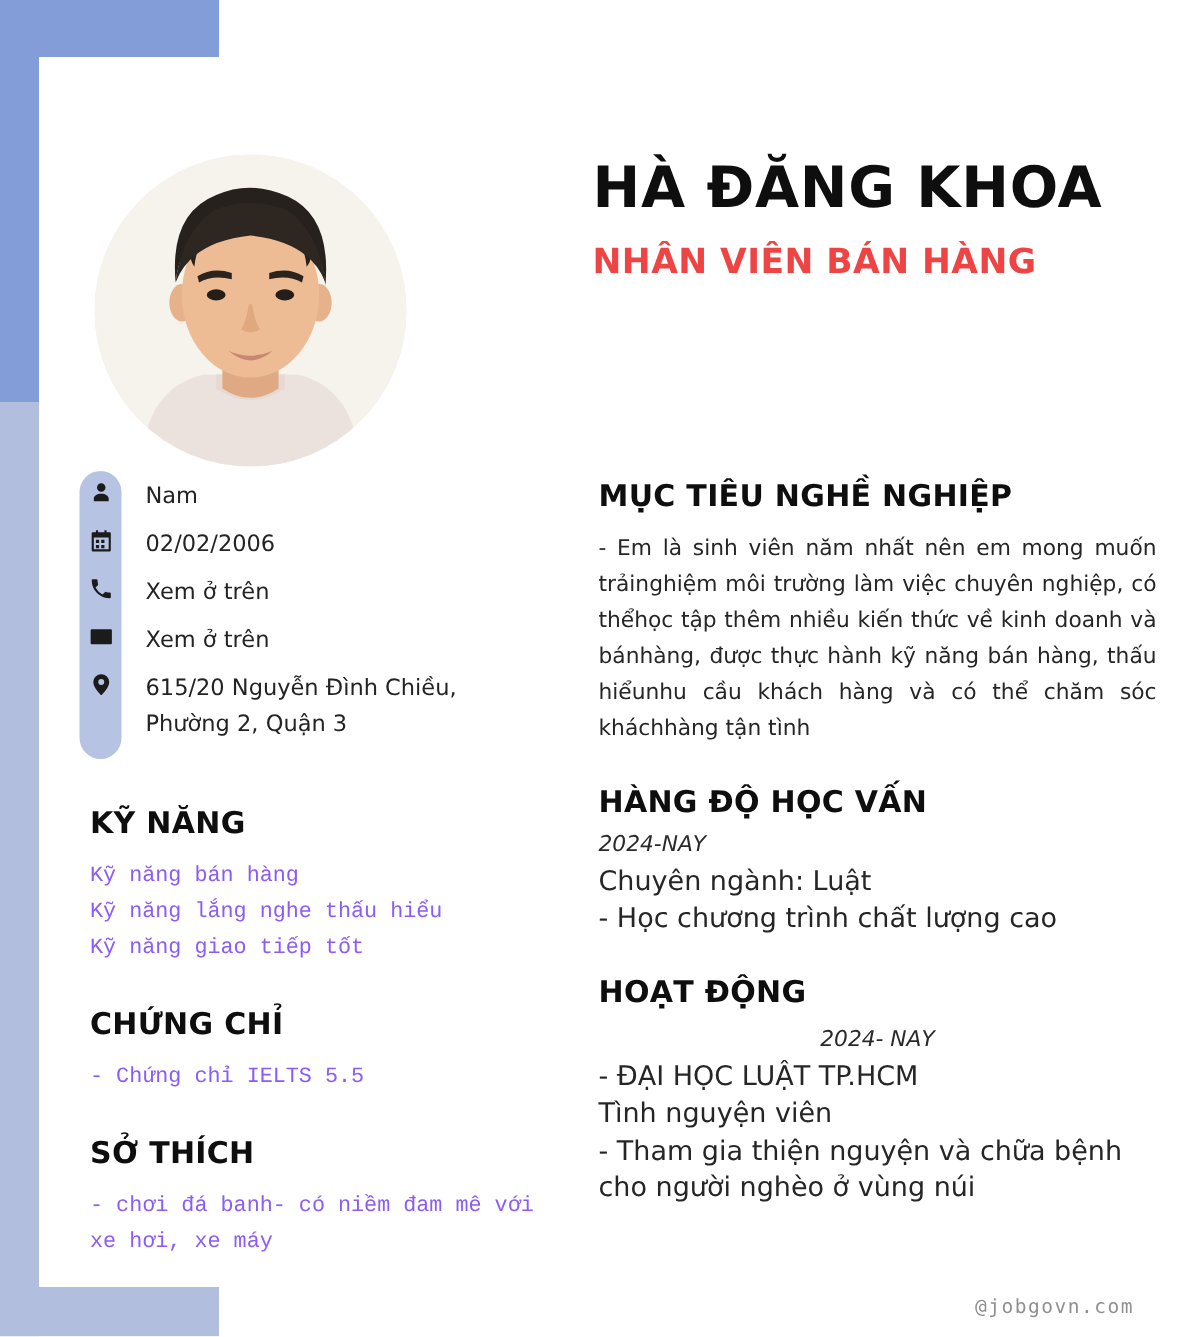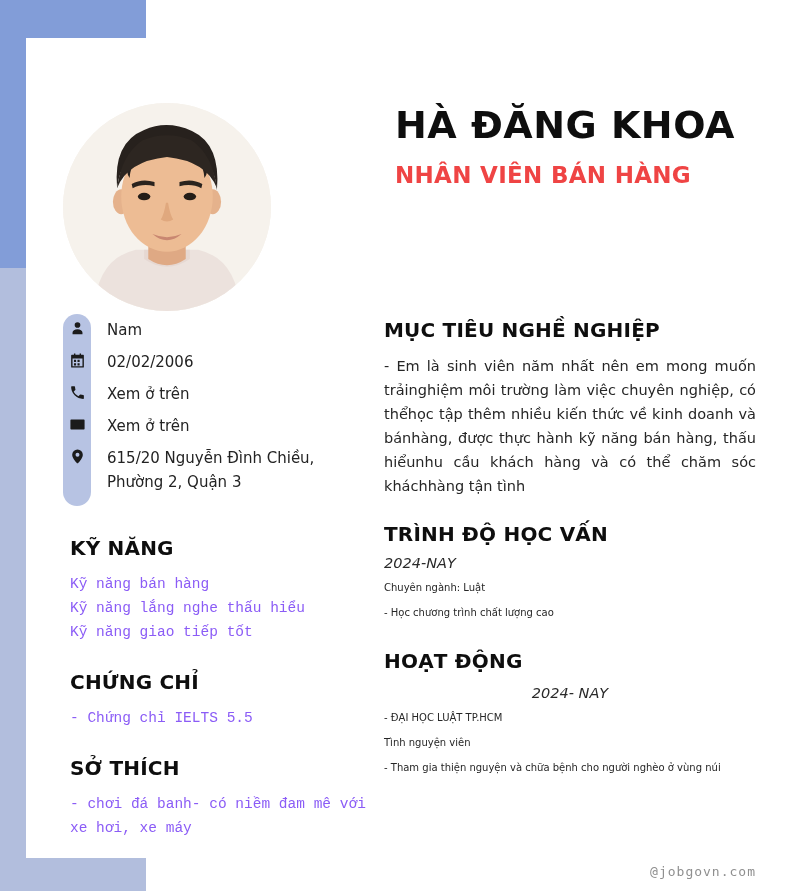--- a/index.html
+++ b/index.html
@@ -21,22 +21,22 @@
     border-radius:50%; overflow:hidden; background:#f5f1ec;
   }
   .photo svg { display:block; width:100%; height:100%; }
 
   
   .header { position:absolute; left:395px; top:104px; width:380px; }
   .name   { font-size:38px; font-weight:700; color:#0e0e0e; letter-spacing:0.5px; line-height:1.15; white-space:nowrap; }
   .jobtitle { margin-top:14px; font-size:23px; font-weight:700; color:#ef4444; letter-spacing:0.3px; white-space:nowrap; }
 
   
-  .left-col  { position:absolute; left:70px;  top:318px; width:312px; }
-  .right-col { position:absolute; left:384px; top:318px; width:372px; }
+  .left-col  { position:absolute; left:60px;  top:318px; width:312px; }
+  .right-col { position:absolute; left:399px; top:318px; width:372px; }
 
   h3.section-heading {
     font-size:20px; font-weight:700; color:#0e0e0e; letter-spacing:0.2px;
     margin-bottom:12px;
   }
 
   
   .info-block { position:relative; padding-bottom:6px; min-height:192px; }
   .info-pill {
     position:absolute; left:-7px; top:-4px; width:28px; height:192px;
@@ -49,21 +49,21 @@
 
   
   .left-section { margin-top:26px; }
   .plain-item { font-size:14.5px; color:#8b5cf6; line-height:24px;font-family:Liberation Mono, monospace; }
 
   
   .right-section { margin-bottom:24px; }
   .objective-body { font-size:14.5px; color:#262626; line-height:24px; text-align:justify; }
   .edu-school { font-size:15px; font-weight:700; color:#141414; margin-top:10px; letter-spacing:0.2px; }
   .period { font-style:italic; font-size:14.5px; color:#2a2a2a; margin-top:9px; }
-  .detail-line { font-size:10px; color:#262626; line-height:24px; margin-top:5px; }
+  .detail-line { font-size:18px; color:#262626; line-height:24px; margin-top:5px; }
   .right-section .detail-line + .detail-line { margin-top:1px; }
 
   
   .watermark {
     position:absolute; right:34px; bottom:12px;
     font-family:"DejaVu Sans Mono","Liberation Mono",monospace;
     font-size:13px; color:#8f8f8f; letter-spacing:1px;
   }
 </style>
 </head>
@@ -181,21 +181,21 @@
   </div>
 
   <div class="right-col">
 
     <div class="right-section">
       <h3 class="section-heading">MỤC TIÊU NGHỀ NGHIỆP</h3>
       <p class="objective-body">- Em là sinh viên năm nhất nên em mong muốn trảinghiệm môi trường làm việc chuyên nghiệp, có thểhọc tập thêm nhiều kiến thức về kinh doanh và bánhàng, được thực hành kỹ năng bán hàng, thấu hiểunhu cầu khách hàng và có thể chăm sóc kháchhàng tận tình</p>
     </div>
 
     <div class="right-section">
-      <h3 class="section-heading" style="margin-bottom:0;">TRÌNH ĐỘ HỌC VẤN</h3>
+      <h3 class="section-heading" style="margin-bottom:0;">HÀNG ĐỘ HỌC VẤN</h3>
       <div class="period">2024-NAY</div>
       <div class="detail-line">Chuyên ngành: Luật</div>
       <div class="detail-line">- Học chương trình chất lượng cao</div>
     </div>
 
     <div class="right-section">
       <h3 class="section-heading" style="margin-bottom:0;">HOẠT ĐỘNG</h3>
       <div class="period" style="margin-top:12px;text-align:center;">2024- NAY</div>
       <div class="detail-line">- ĐẠI HỌC LUẬT TP.HCM</div>
       <div class="detail-line">Tình nguyện viên</div>

